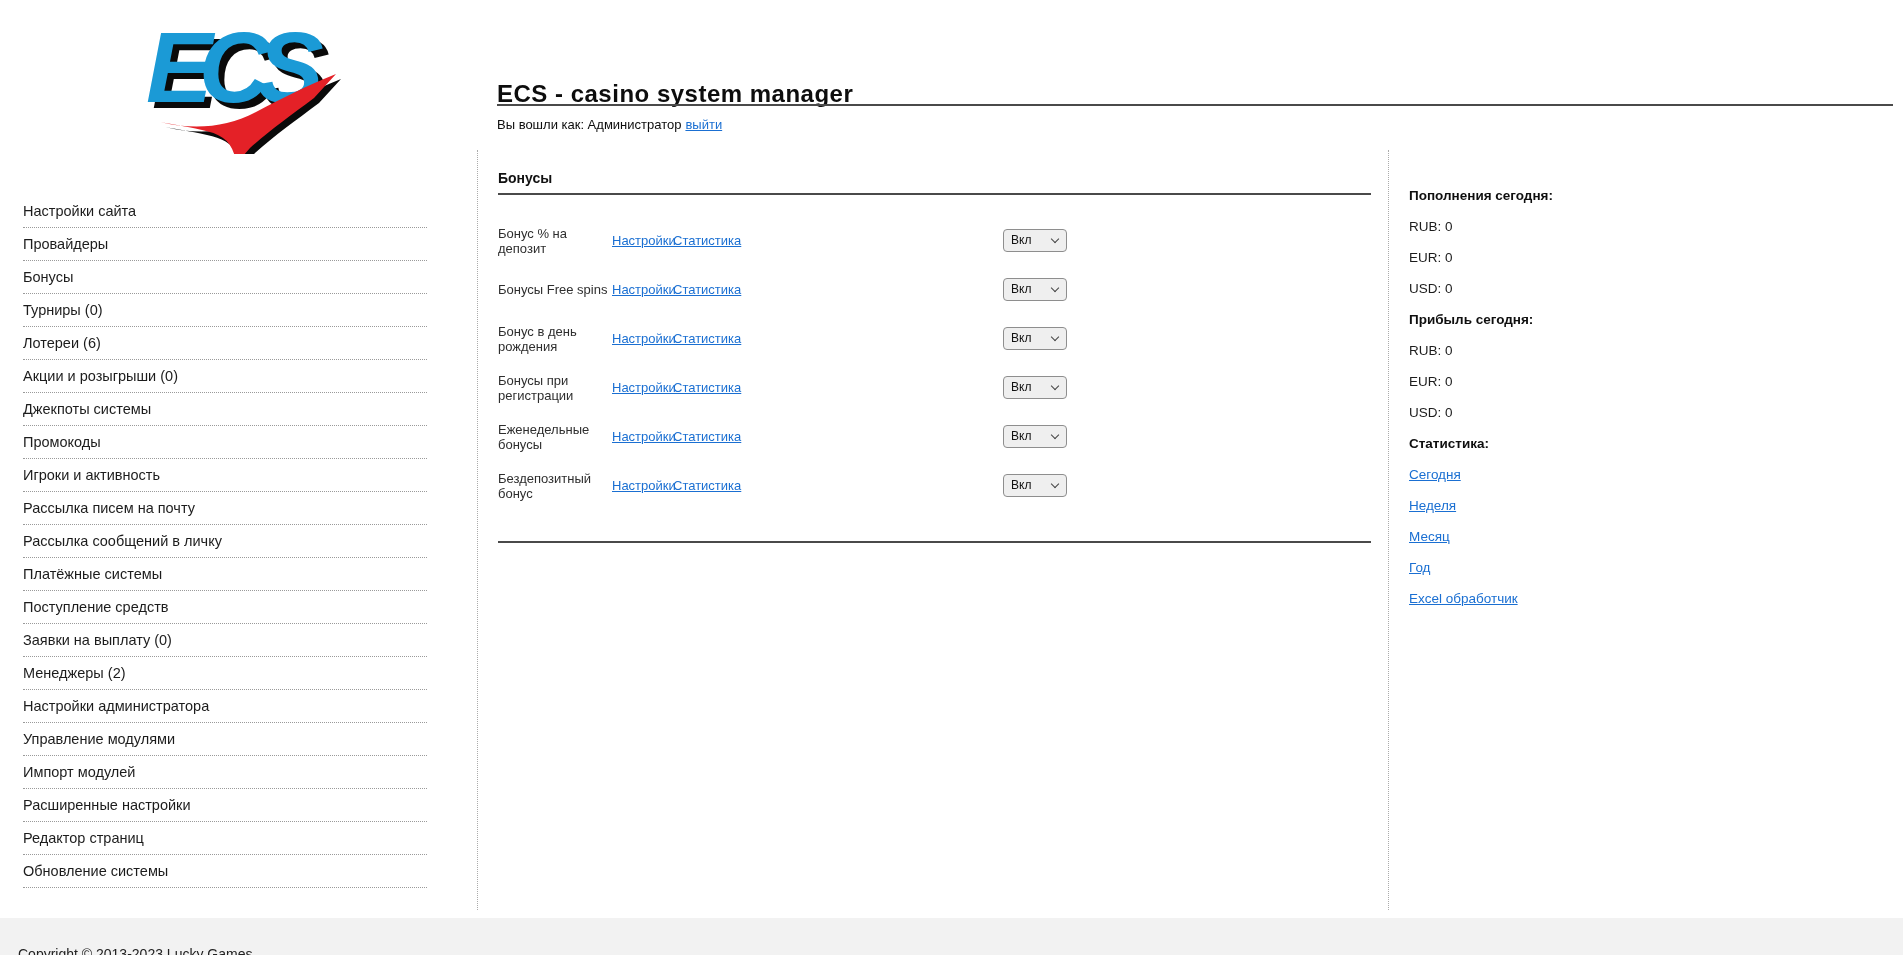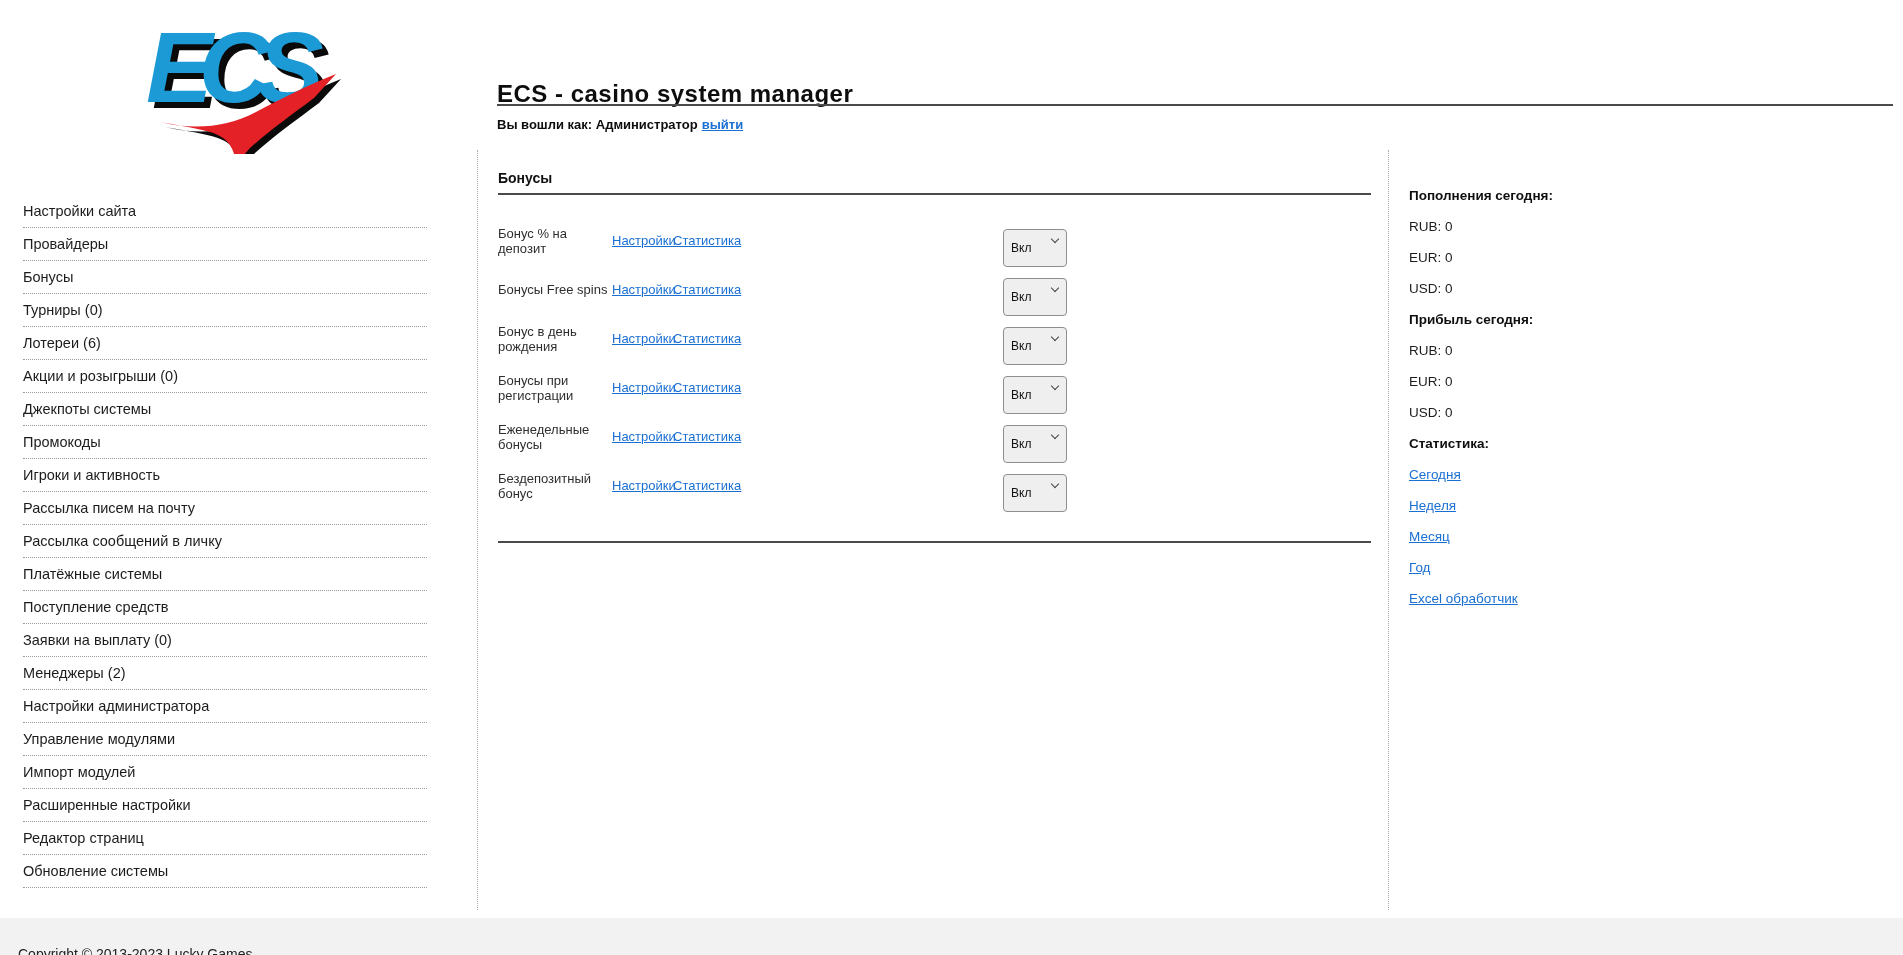--- a/index.html
+++ b/index.html
@@ -14,21 +14,21 @@
     width:1903px;height:955px;overflow:hidden;background:#fff;
     font-family:"Liberation Sans",sans-serif;color:#1c1c1c;
   }
   a{color:var(--link);text-decoration:underline;cursor:pointer;}
 
   
   .header{position:relative;height:140px;}
   .logo{position:absolute;left:138px;top:12px;width:205px;height:142px;cursor:default;}
   .header-text{position:absolute;left:497px;top:40px;margin-top:40px;}
   .app-title{font-size:24px;font-weight:bold;letter-spacing:.5px;color:#0d0d0d;}
-  .login-line{margin-top:9px;font-size:13px;font-weight:bold;color:#0d0d0d;}
+  .login-line{margin-top:9px;font-size:13px;font-weight:normal;color:#0d0d0d;}
   .login-line a{margin-left:4px;}
   .header-rule{position:absolute;left:497px;right:10px;top:104px;border-top:2px solid var(--rule);}
 
   
   .layout{display:flex;margin-top:10px;height:760px;align-items:stretch;}
 
   .sidebar{width:477px;flex:none;}
   .sidebar ul{list-style:none;margin:45px 0 0 23px;padding:0;width:404px;}
   .sidebar li{
     height:33px;padding:8px 0 0 0;font-size:14.5px;color:#1c1c1c;
@@ -43,21 +43,21 @@
   .content-title{font-size:14px;font-weight:bold;color:#111;}
   .content-rule{border-top:2px solid var(--rule);margin-top:7px;}
   .bonus-rows{margin-top:21px;}
   .bonus-row{display:flex;align-items:center;height:49px;}
   .bonus-label{width:114px;font-size:13px;color:#2e2e2e;flex:none;}
   .cell-settings{width:61px;flex:none;font-size:13px;text-decoration:underline;}
   .cell-stats{width:330px;flex:none;font-size:13px;}
   .select-wrap{position:relative;width:64px;height:23px;flex:none;}
   .select-wrap select{
     appearance:none;-webkit-appearance:none;-moz-appearance:none;
-    width:64px;height:38px;border:1px solid #8e8e8e;border-radius:4px;
+    width:64px;height:23px;border:1px solid #8e8e8e;border-radius:4px;
     background:#efefef;font-size:12px;padding:0 0 1px 7px;color:#111;
     font-family:"Liberation Sans",sans-serif;cursor:pointer;
   }
   .select-wrap .chevron{
     position:absolute;right:9px;top:7px;width:6px;height:6px;
     border-right:1.6px solid #444;border-bottom:1.6px solid #444;
     transform:rotate(45deg);pointer-events:none;
   }
   .content-bottom-rule{border-top:2px solid var(--rule);margin-top:31px;}
 

